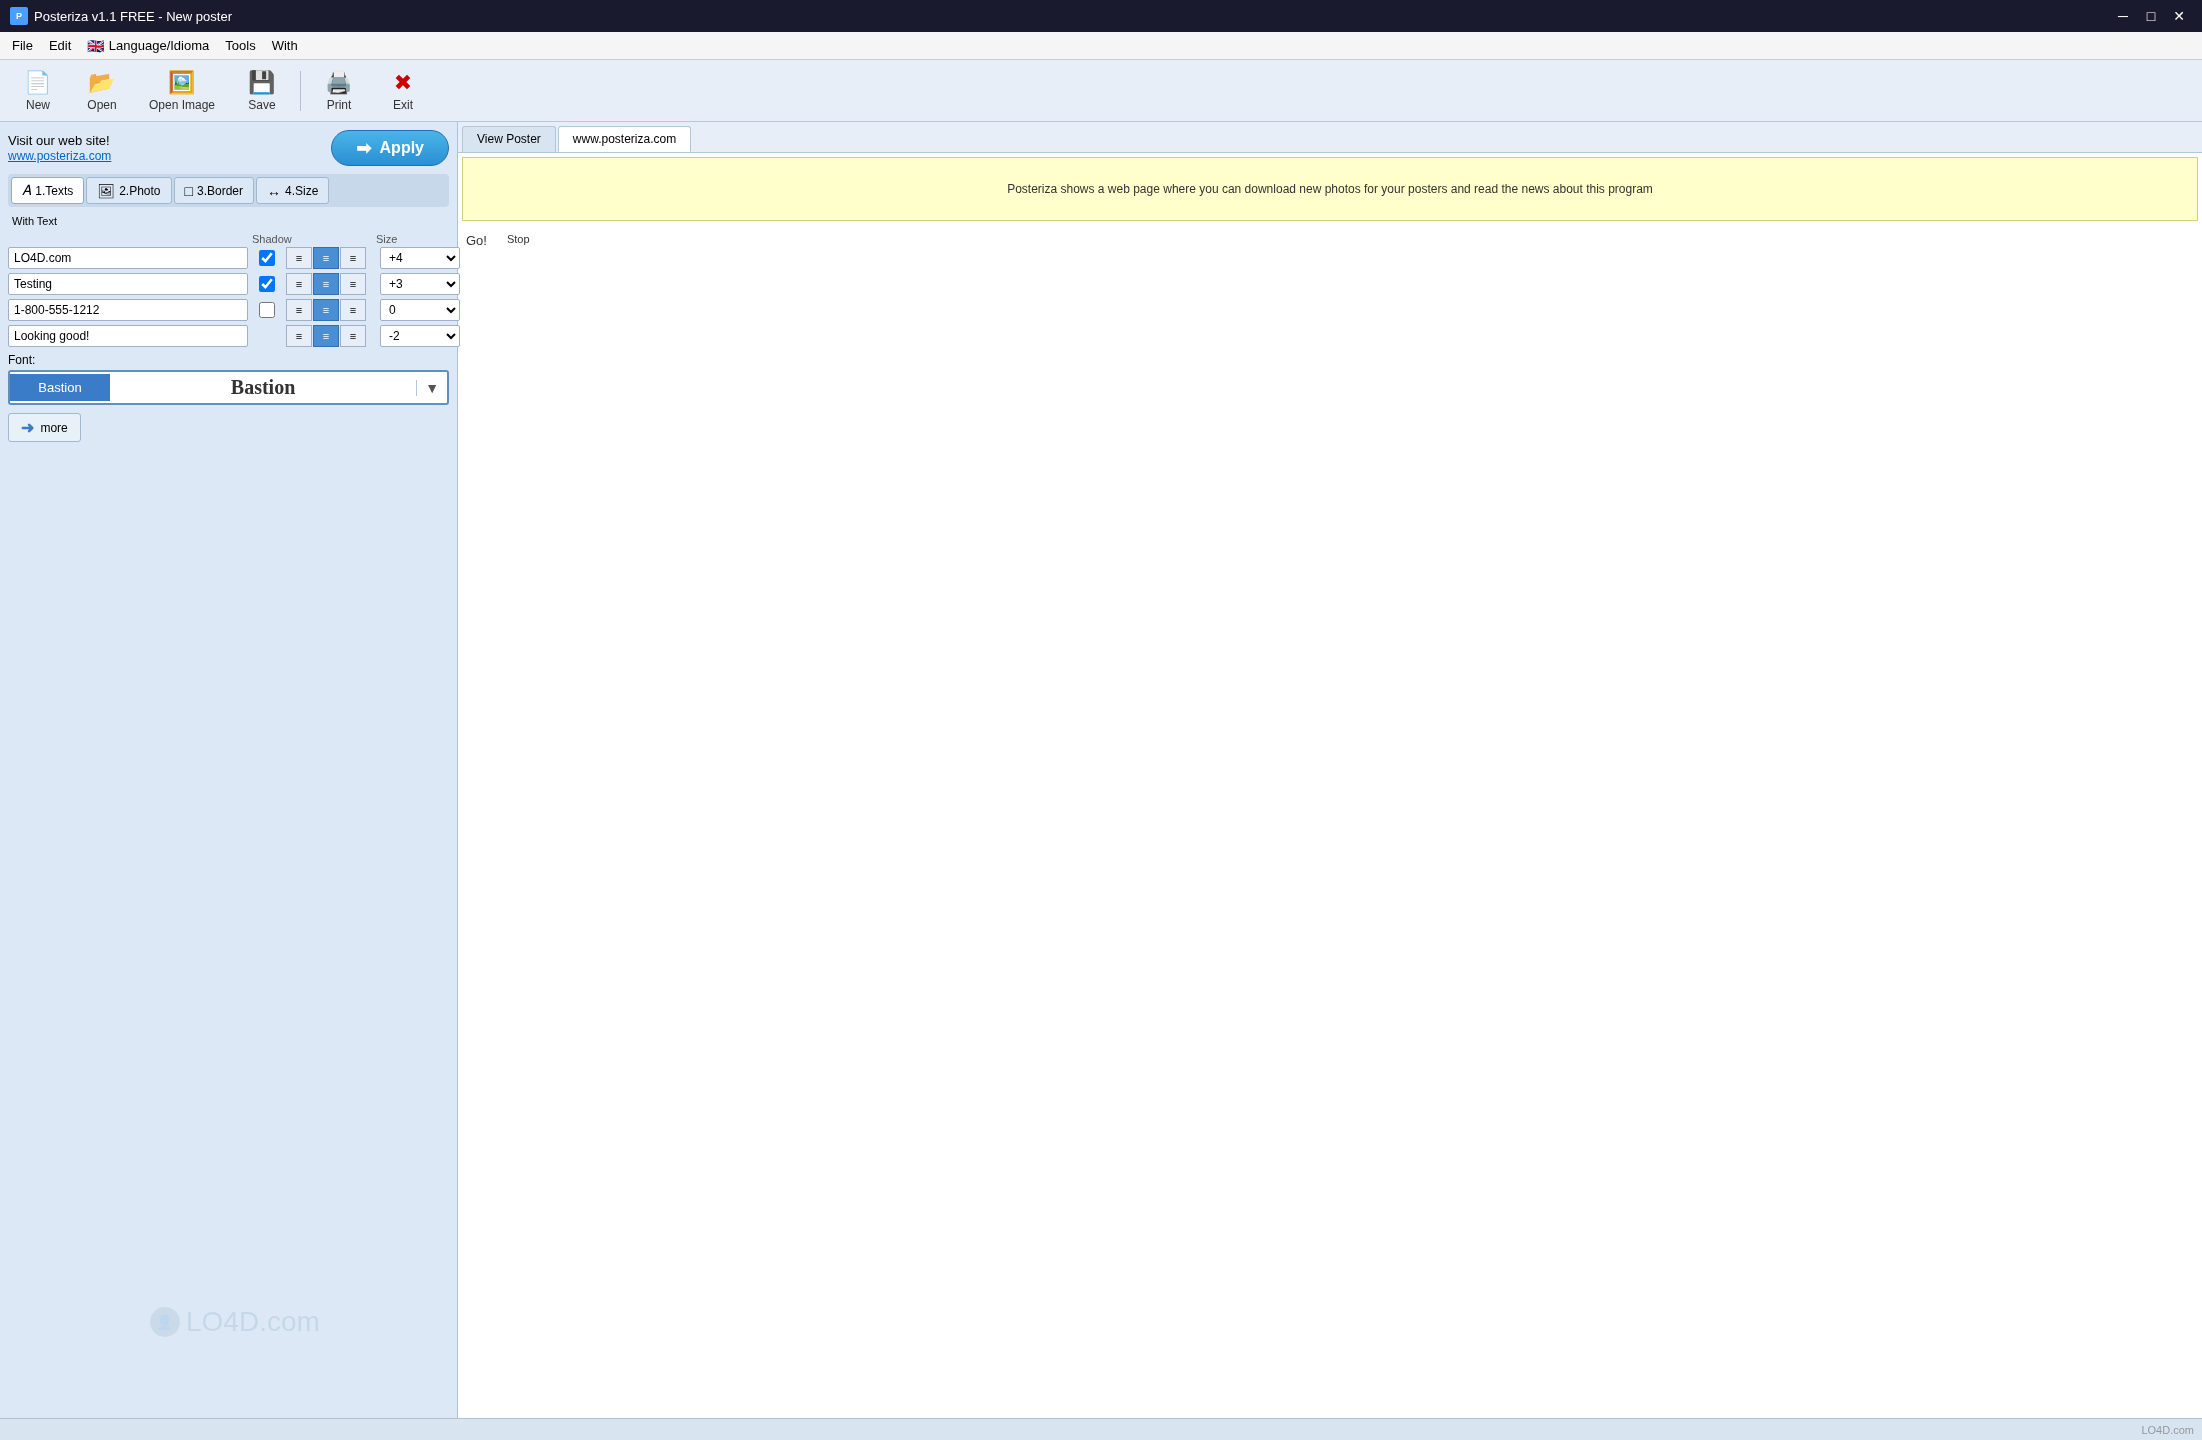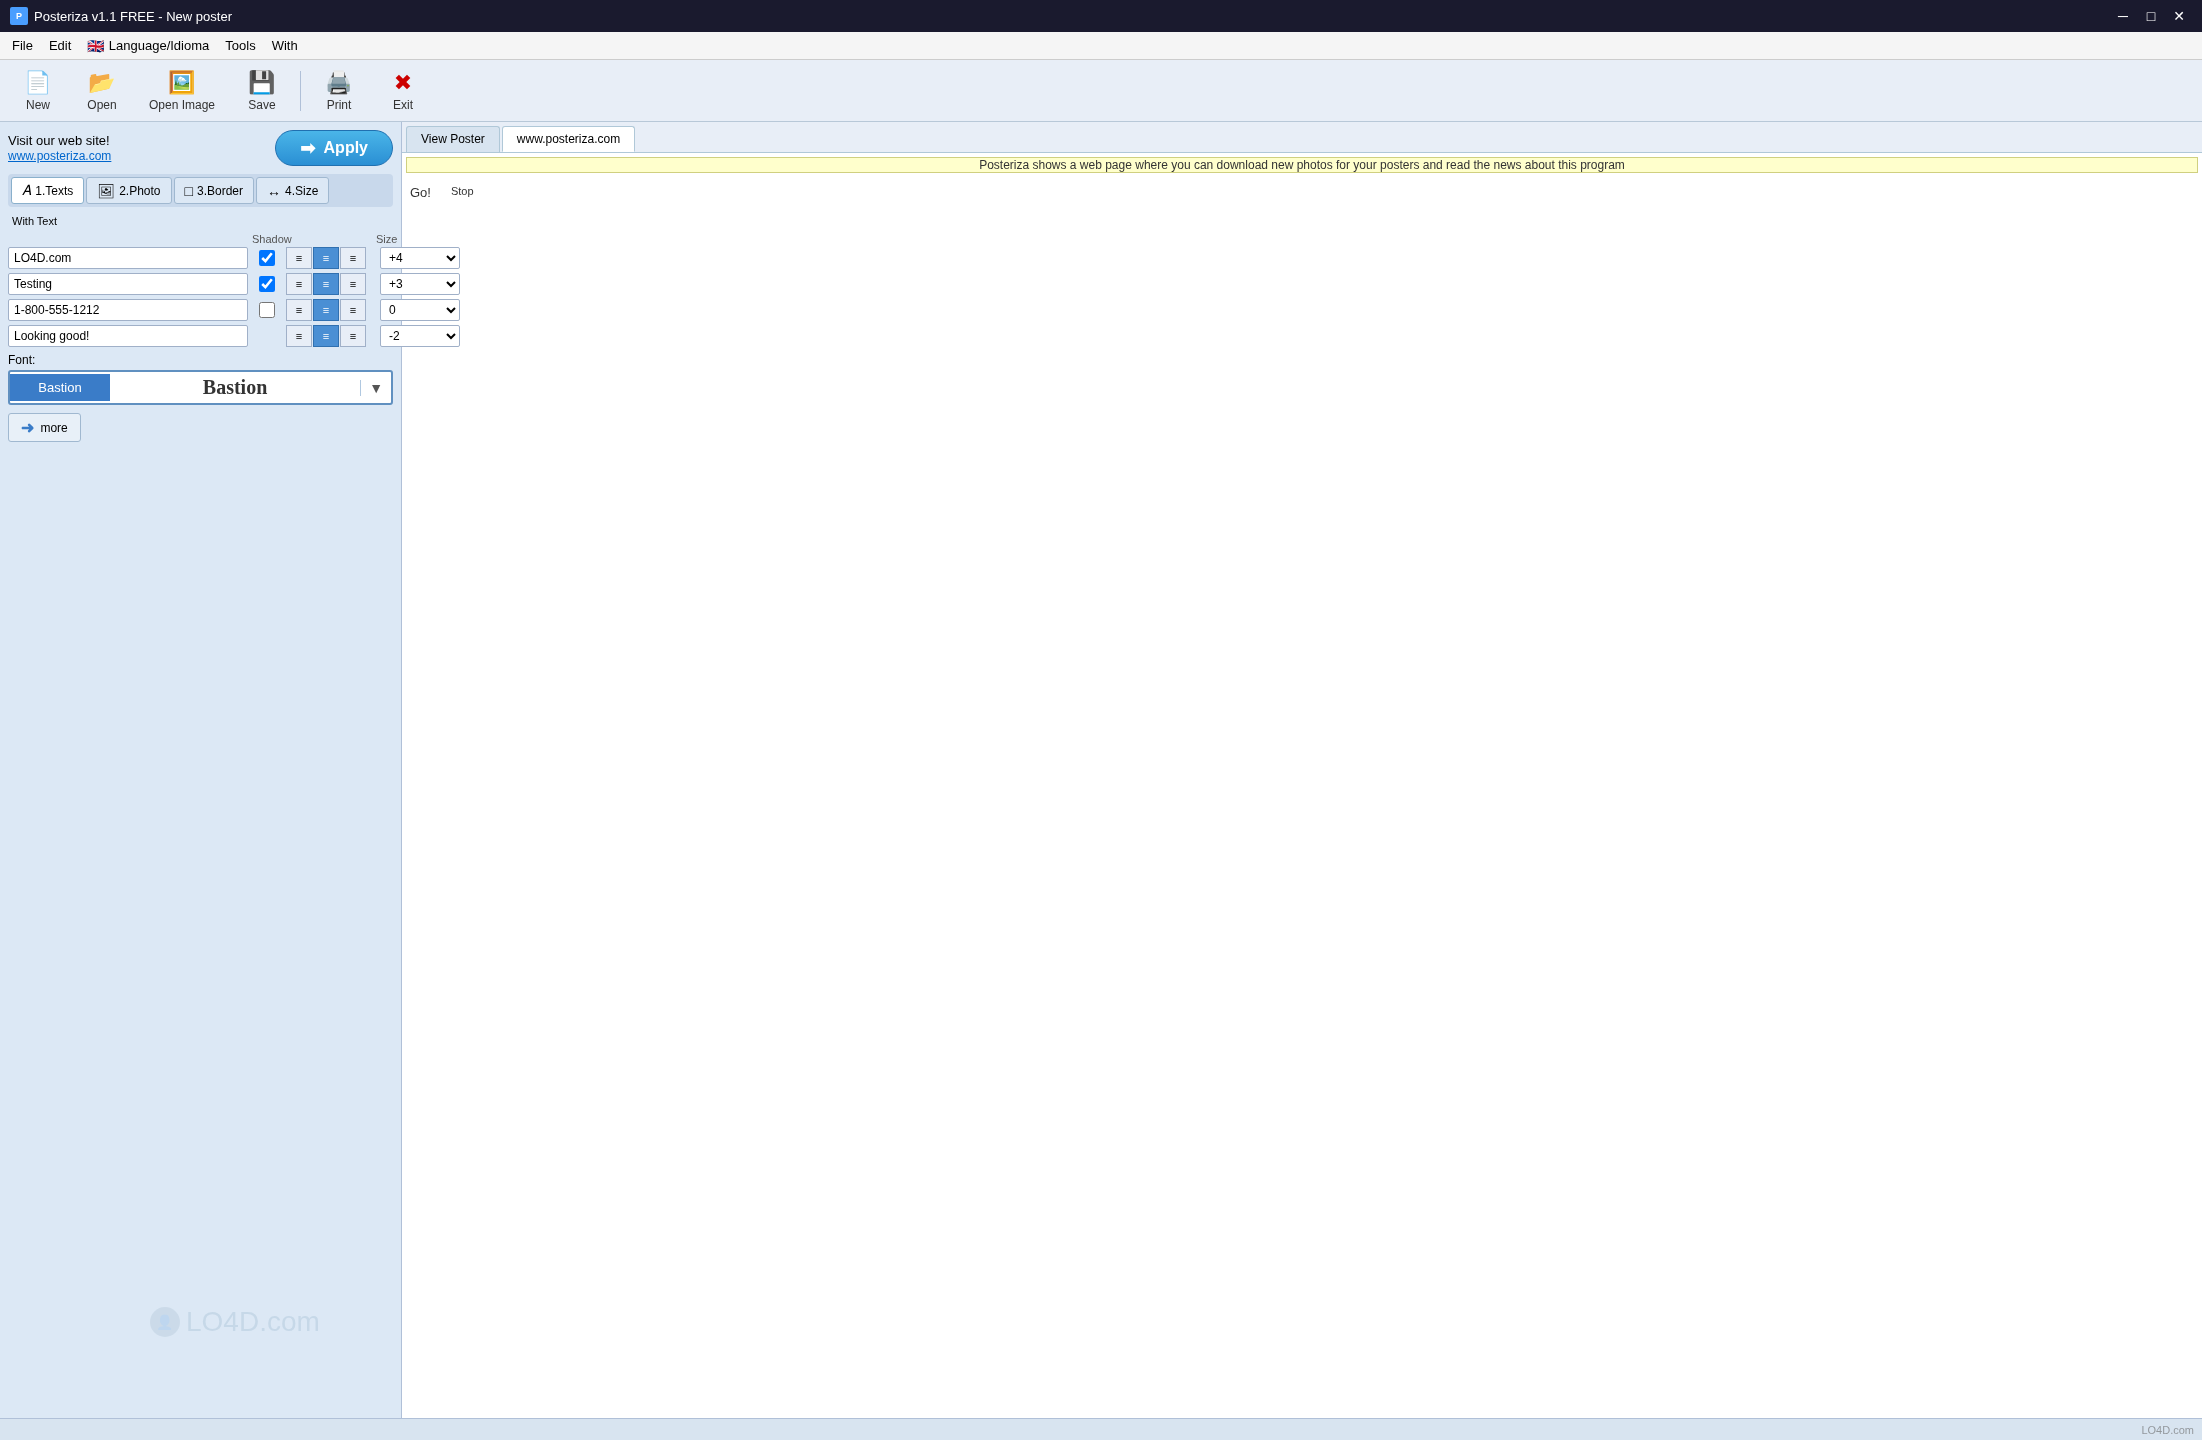--- a/index.html
+++ b/index.html
@@ -66,21 +66,21 @@
     .toolbar-sep { width: 1px; height: 40px; background: #b0c0d8; margin: 0 4px; }
 
     
     .main-container {
       display: flex;
       height: calc(100vh - 32px - 28px - 62px - 22px);
     }
 
     
     .left-panel {
-      width: 402px;
+      width: 458px;
       background: #dce8f5;
       border-right: 1px solid #b0c0d8;
       display: flex;
       flex-direction: column;
       padding: 8px;
     }
 
     .visit-section {
       display: flex;
       align-items: center;
@@ -262,21 +262,21 @@
     .right-tab.active {
       background: white;
       border-color: #b0c8d8;
       border-bottom: 1px solid white;
       z-index: 1;
     }
 
     .info-banner {
       background: #ffffcc;
       border: 1px solid #d0d080;
-      padding: 0 12px;
+      padding: 24px 12px;
       font-size: 12px;
       color: #333;
       text-align: center;
       margin: 4px;
     }
 
     .browser-area {
       flex: 1;
       padding: 8px;
       display: flex;

